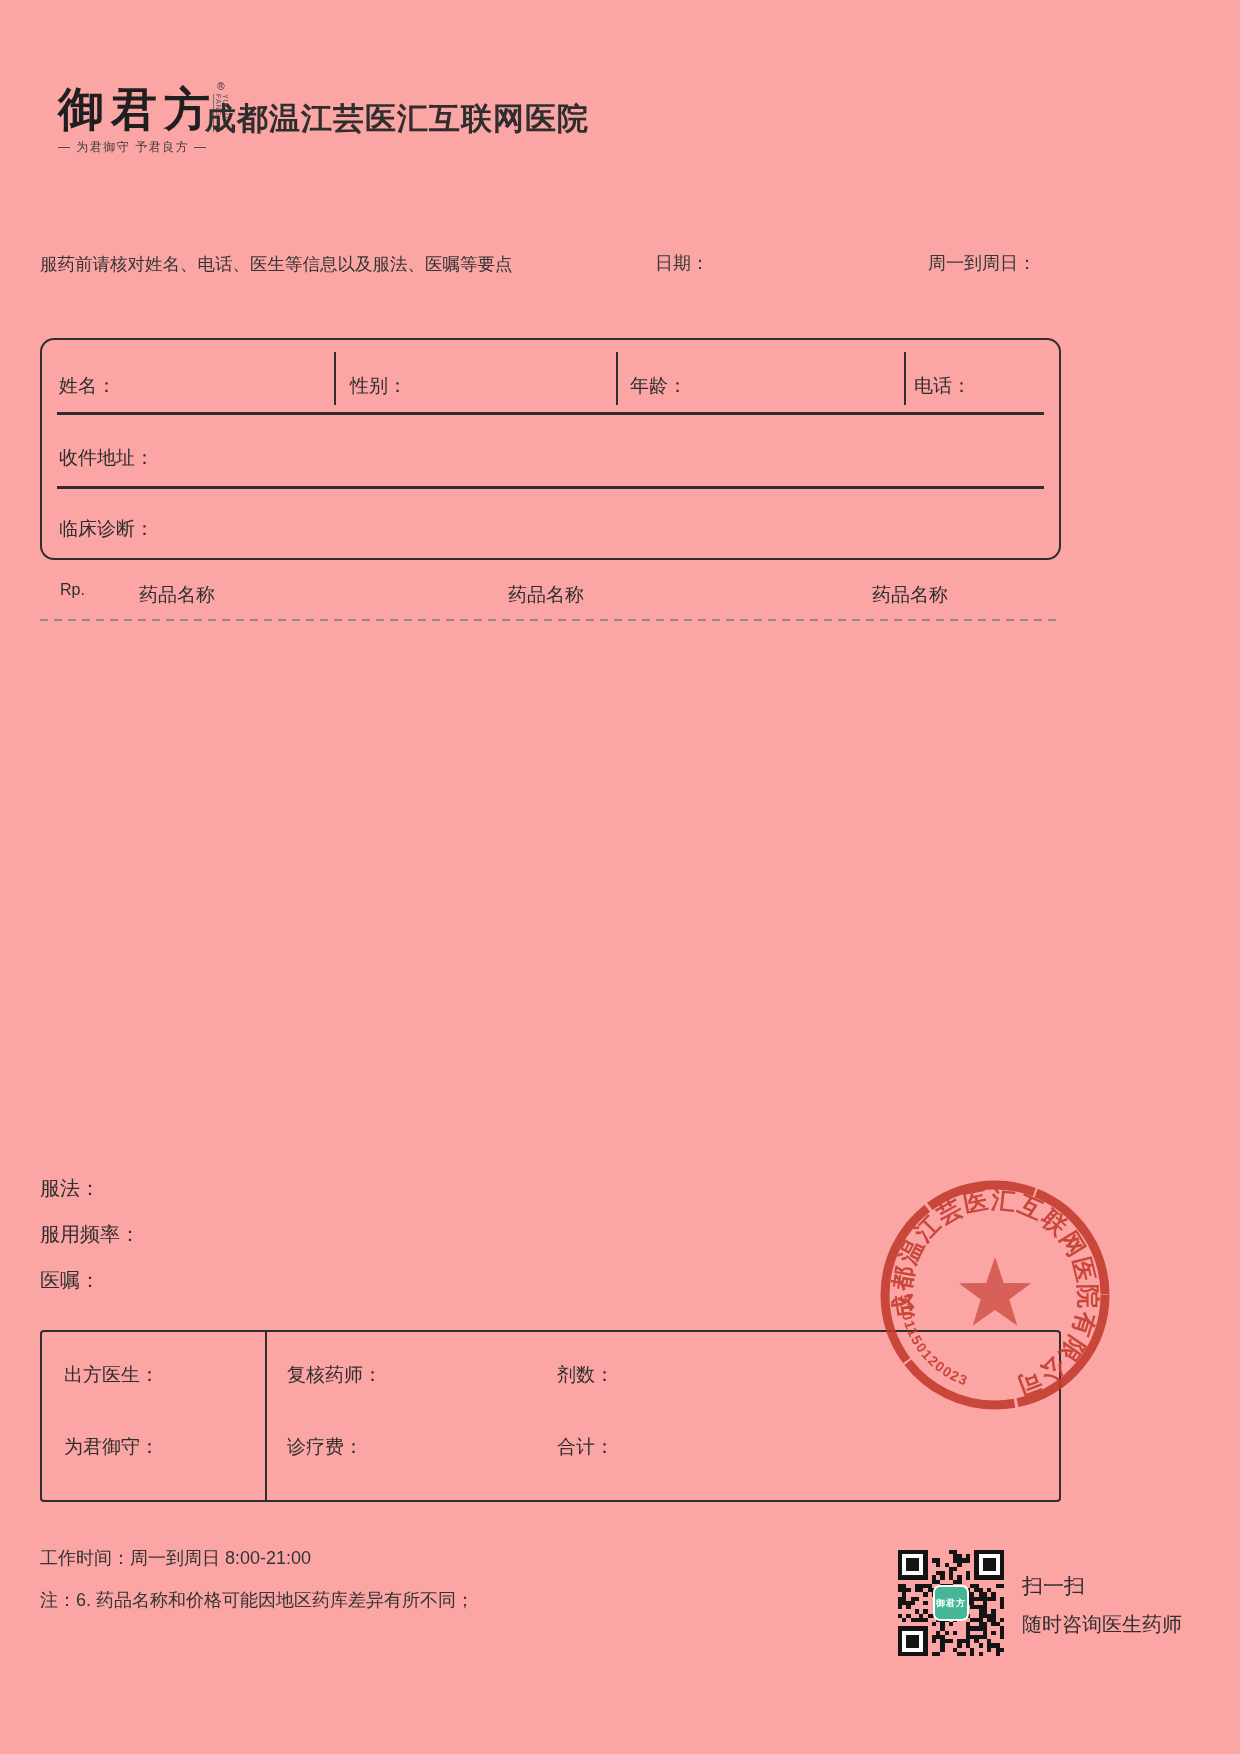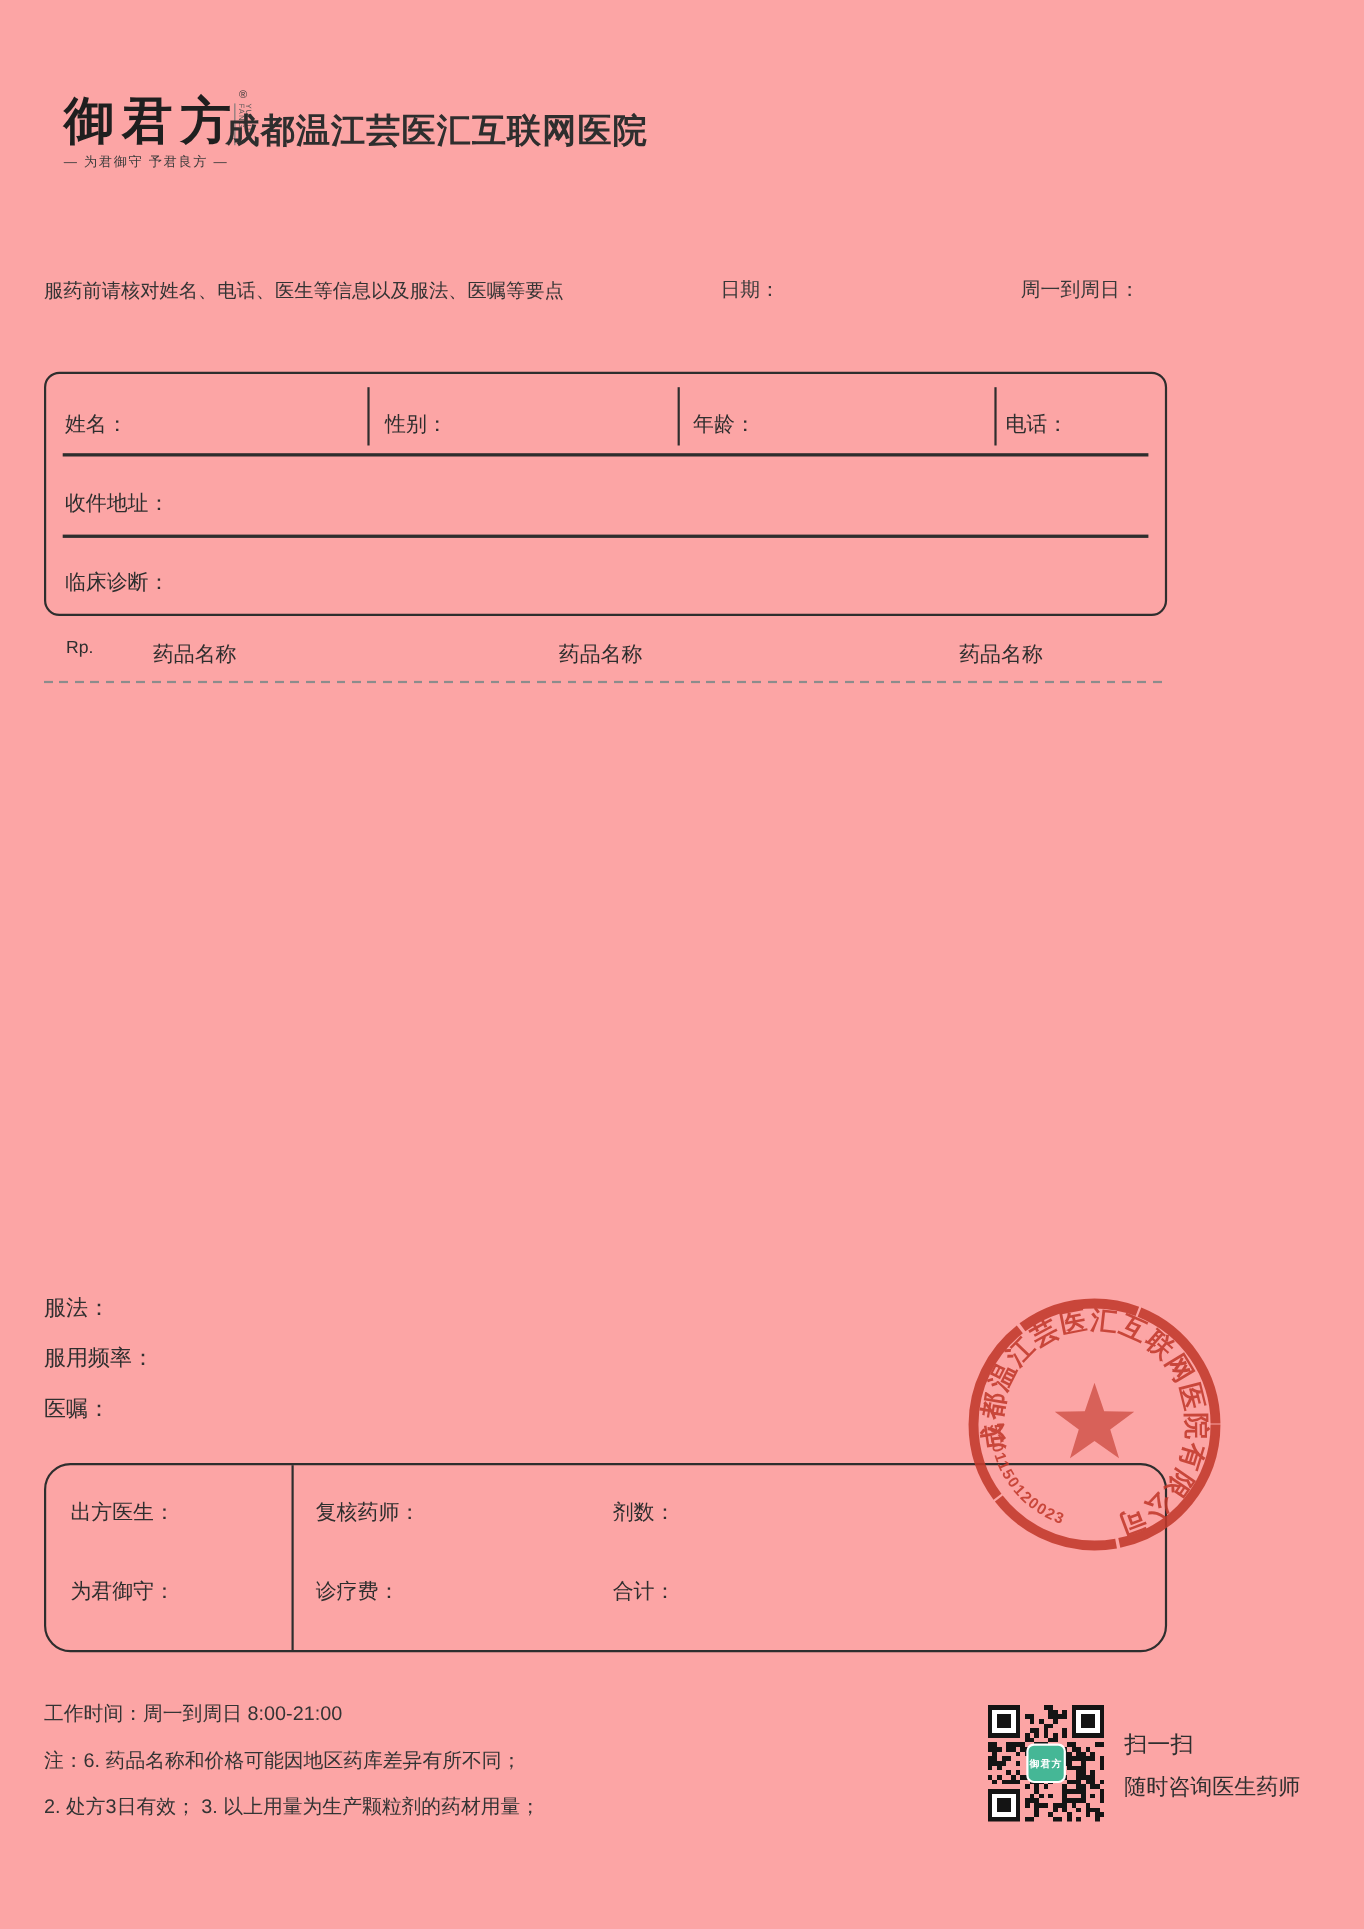--- a/index.html
+++ b/index.html
@@ -35,21 +35,21 @@
   .rp{left:60px;top:581px;font-size:16px;color:#2e2e2e;text-align:right;}
   .drugcol{top:582px;font-size:19px;color:#2e2e2e;}
   .dashes{left:40px;top:619px;width:1017px;height:2px;
           background:repeating-linear-gradient(90deg,#8c8c8c 0 8px,transparent 8px 14px);}
 
   
   .usage{left:40px;font-size:20px;color:#2f2f2f;}
 
   
   .signoff-box{left:40px;top:1330px;width:1017px;height:168px;
-               border:2.5px solid #2e2e2e;border-radius:24px;}
+               border:2.5px solid #2e2e2e;border-radius:4px;}
   .sv{position:absolute;left:223px;top:0;bottom:0;width:2px;background:#2e2e2e;}
   .sl{position:absolute;font-size:19px;color:#2e2e2e;}
 
   
   .stamp{left:875px;top:1175px;width:240px;height:240px;pointer-events:none;}
   .stamp svg{display:block;}
 
   
   .foot{left:40px;font-size:18px;color:#343434;}
   .qr-wrap{left:898px;top:1550px;width:106px;height:106px;}
@@ -129,21 +129,20 @@
         </text>
         <text font-size="14" letter-spacing="1.5" style="fill:var(--stamp-color,#c23a2c)" font-family="Liberation Sans, DejaVu Sans, sans-serif" font-weight="bold">
           <textPath href="#numPath">5101150120023</textPath>
         </text>
       </g>
     </svg>
   </div>
 
   <div class="abs foot" style="top:1546px">工作时间：周一到周日 8:00-21:00</div>
   <div class="abs foot" style="top:1588px">注：6. 药品名称和价格可能因地区药库差异有所不同；</div>
-  <div class="abs foot" style="top:1630px">2. 处方3日有效； 3. 以上用量为生产颗粒剂的药材用量；</div>
 
   <div class="abs qr-wrap">
     <svg id="qr-svg" width="106" height="106" viewBox="0 0 25 25" shape-rendering="crispEdges">
         <rect x="12" y="0" width="1" height="1" fill="#141414"></rect>
         <rect x="13" y="0" width="1" height="1" fill="#141414"></rect>
         <rect x="13" y="1" width="1" height="1" fill="#141414"></rect>
         <rect x="14" y="1" width="1" height="1" fill="#141414"></rect>
         <rect x="16" y="1" width="1" height="1" fill="#141414"></rect>
         <rect x="8" y="2" width="1" height="1" fill="#141414"></rect>
         <rect x="9" y="2" width="1" height="1" fill="#141414"></rect>

